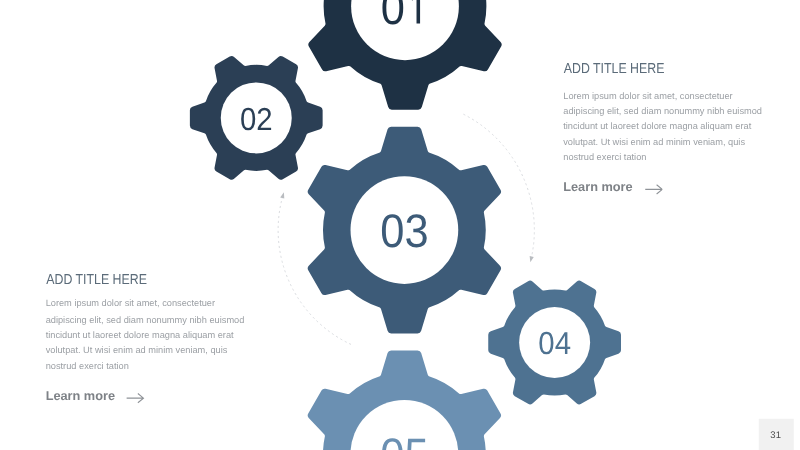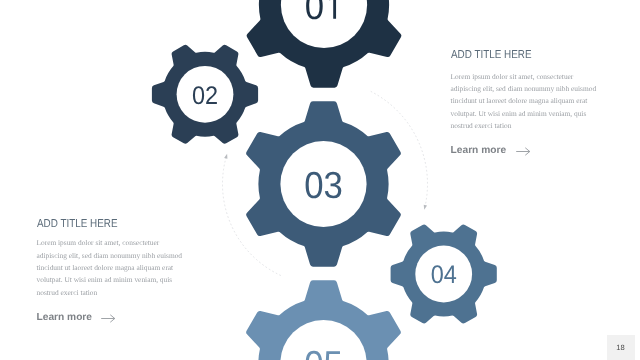--- a/index.html
+++ b/index.html
@@ -7,21 +7,21 @@
   body{width:640px;height:360px;overflow:hidden;background:#ffffff;
        font-family:"Liberation Sans",sans-serif;
        -webkit-font-smoothing:antialiased;
        text-rendering:geometricPrecision;}
   #slide{position:relative;width:640px;height:360px;background:#ffffff;}
   #art{position:absolute;left:0;top:0;width:640px;height:360px;}
   .txtblock{position:absolute;}
   .blk-title{font-size:11.5px;color:#5b6b79;white-space:nowrap;
              transform:scaleX(0.859);transform-origin:0 0;}
   .blk-body{font-size:7.4px;color:#9ca0a5;white-space:nowrap;}
-  .blk-body .ln{height:12.35px;line-height:12.35px;font-family:Liberation Serif, serif;}
+  .blk-body .ln{height:12.35px;line-height:12.35px;}
   .blk-more{font-size:10.2px;color:#7e8287;display:flex;align-items:center;
             line-height:12px;white-space:nowrap;font-weight:bold;}
   .more-arrow{display:inline-block;margin-left:9.5px;line-height:0;position:relative;top:1.0px;}
   #pagebox{position:absolute;background:#f0f0f0;display:flex;align-items:flex-start;justify-content:center;}
   #pagenum{font-size:7.6px;color:#4a4a4a;letter-spacing:0.2px;}
 </style>
 </head>
 <body>
 
 <div id="slide">
@@ -104,15 +104,15 @@
       <span>Learn more</span>
       <span class="more-arrow">
           <svg width="14.2" height="9" viewBox="0 0 14.2 9" style="display:block">
             <path d="M0.2 4.5 L13.6 4.5 M9.3 0.8 L13.8 4.5 L9.3 8.2" fill="none" stroke="#8f9398" stroke-width="0.85" stroke-linecap="butt" stroke-linejoin="miter"></path>
           </svg>
         </span>
     </div>
   </div>
 
   <div id="pagebox" style="left: 606.6px; top: 335.2px; width: 28px; height: 28px; background: rgb(241, 241, 241); padding-top: 8px; box-sizing: border-box;">
-    <span id="pagenum">18</span>
+    <span id="pagenum">31</span>
   </div>
 </div>
 
 </body></html>

